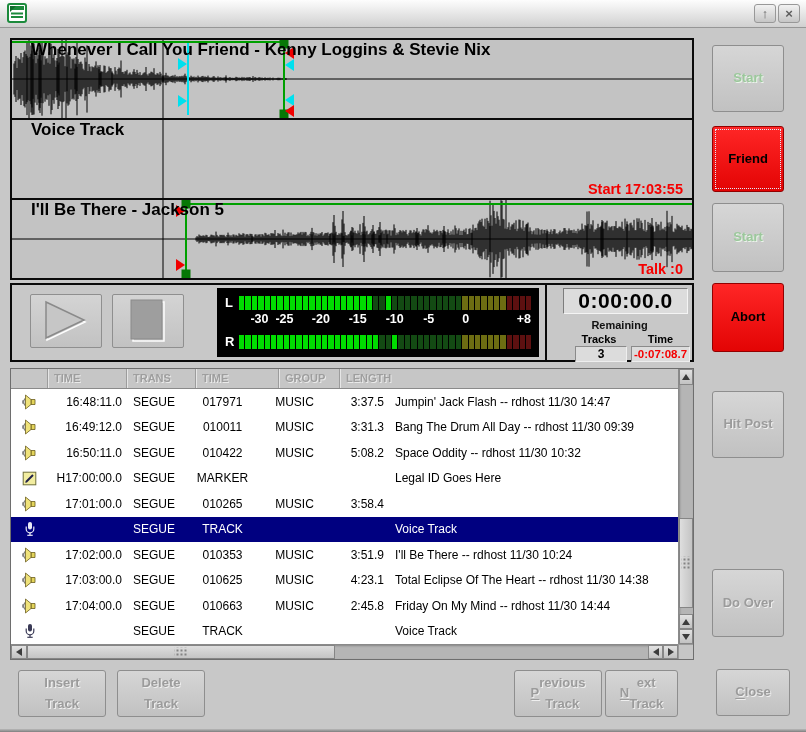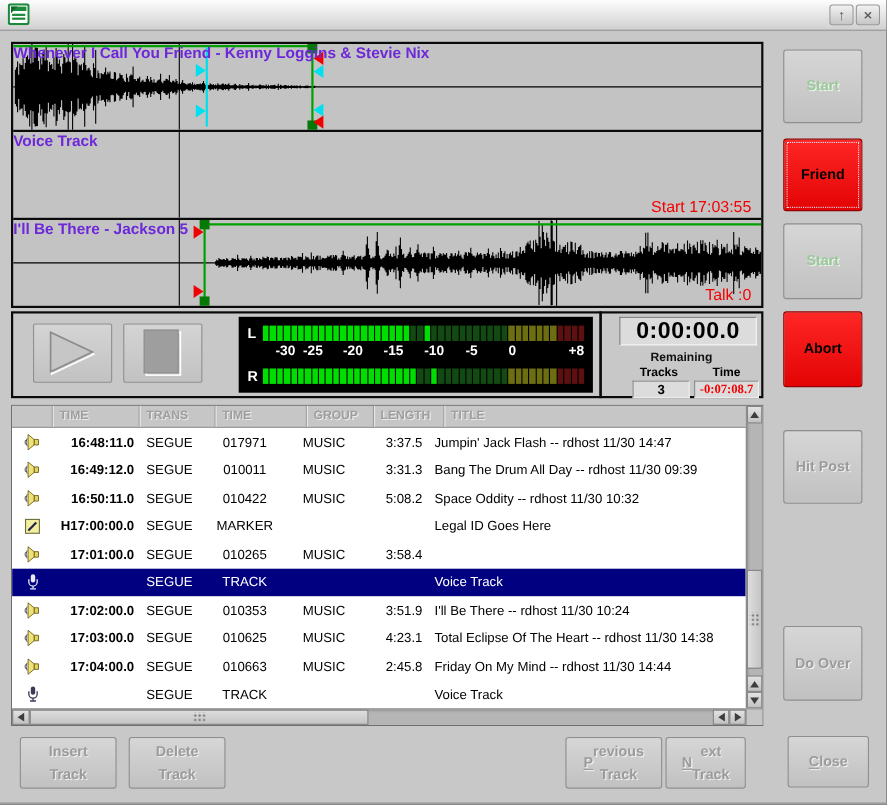--- a/index.html
+++ b/index.html
@@ -15,22 +15,22 @@
     background:linear-gradient(#f2f2f2,#c6c6c6);border:1px solid #989898;border-radius:3px;
     color:#5d5d5d;font-size:13px;font-weight:bold;text-align:center;line-height:17px;}
   .tb-shade{right:30px;}
   .tb-close{right:6px;}
   
   .tracks{position:absolute;left:10px;top:38px;width:684px;height:242px;box-sizing:border-box;
     border:2px solid #0a0a0a;background:#c3c3c3;}
   .track{position:relative;width:680px;height:78px;border-bottom:2px solid #0a0a0a;}
   .track:last-child{border-bottom:none;}
   .track svg{position:absolute;left:0;top:0;}
-  .track-title{position:absolute;left:0;top:0px;z-index:2;color:#6d28d9;font-weight:bold;font-size:14px;white-space:nowrap;}
-  .track-corner{position:absolute;right:9px;bottom:1px;z-index:2;color:#f50000;font-weight:normal;font-size:14.5px;}
+  .track-title{position:absolute;left:19px;top:0px;z-index:2;color:#000000;font-weight:bold;font-size:17px;white-space:nowrap;}
+  .track-corner{position:absolute;right:9px;bottom:1px;z-index:2;color:#f50000;font-weight:bold;font-size:14.5px;}
   
   .transport{position:absolute;left:10px;top:283px;width:537px;height:79px;box-sizing:border-box;border:2px solid #0a0a0a;}
   .tp-btn{position:absolute;top:9px;width:72px;height:54px;box-sizing:border-box;
     background:linear-gradient(#d4d4d4,#c2c2c2);border:1px solid #8f8f8f;border-radius:2px;
     display:flex;align-items:center;justify-content:center;}
   .tp-play{left:18px;} .tp-stop{left:100px;}
   .meter{position:absolute;left:205px;top:3px;width:322px;height:69px;background:#000;}
   .mrow{position:absolute;left:8px;right:8px;height:15px;display:flex;align-items:center;}
   .mrow .mlabel{width:14px;color:#fff;font-weight:bold;font-size:13px;}
   .mrow .msegs{flex:1;display:flex;gap:1px;height:14px;}
@@ -43,35 +43,35 @@
   .timedisp{position:absolute;left:16px;top:3px;width:125px;height:26px;background:#dcdcdc;
     border:1px solid;border-color:#7d7d7d #f4f4f4 #f4f4f4 #7d7d7d;box-sizing:border-box;
     font-size:21px;font-weight:bold;color:#000;text-align:center;line-height:24px;letter-spacing:0.5px;}
   .remaining{position:absolute;left:0;right:0;top:34px;text-align:center;font-size:11px;font-weight:bold;color:#111;}
   .rem-lab-tracks{position:absolute;left:12px;top:48px;width:80px;text-align:center;font-size:11px;font-weight:bold;}
   .rem-lab-time{position:absolute;left:84px;top:48px;width:59px;text-align:center;font-size:11px;font-weight:bold;}
   .rem-val{position:absolute;top:61px;height:16px;background:#dcdcdc;border:1px solid;
     border-color:#8a8a8a #eee #eee #8a8a8a;box-sizing:border-box;text-align:center;
     font-size:12px;font-weight:bold;line-height:14px;}
   .rem-val-tracks{left:28px;width:52px;color:#000;}
-  .rem-val-time{left:84px;width:59px;color:#f50000;font-size:11.5px;font-family:Liberation Serif, serif;}
+  .rem-val-time{left:84px;width:59px;color:#f50000;font-size:11.5px;}
   
   .logtable{position:absolute;left:10px;top:368px;width:684px;height:292px;box-sizing:border-box;
     border:1px solid #6e6e6e;background:#fff;display:grid;grid-template-columns:1fr 15px;grid-template-rows:20px 1fr 15px;}
   .loghead{grid-area:1/1;background:#c6c6c6;display:flex;border-bottom:1px solid #8a8a8a;box-sizing:border-box;}
   .hcell{box-sizing:border-box;padding-left:5px;line-height:19px;font-size:11px;font-weight:bold;
     color:#9e9e9e;text-shadow:1px 1px 0 #eaeaea;border-right:1px solid #9c9c9c;overflow:hidden;}
   .hcell+.hcell{border-left:1px solid #e6e6e6;}
   .hcell:last-child{border-right:none;flex:1;}
   .logbody{grid-area:2/1;display:flex;flex-direction:column;background:#fff;overflow:hidden;}
   .lrow{flex:1;display:flex;align-items:center;font-size:12px;color:#000;}
   .lrow.selected{background:#000080;color:#fff;}
   .lc{box-sizing:border-box;overflow:hidden;white-space:nowrap;}
   .lc-icon{width:37px;display:flex;justify-content:center;}
-  .lc-time{width:79px;text-align:right;padding-right:5px;font-weight:bold;}
+  .lc-time{width:79px;text-align:right;padding-right:5px;}
   .lc-trans{width:54px;text-align:center;}
   .lc-cart{width:83px;text-align:center;}
   .lc-group{width:61px;text-align:center;}
   .lc-length{width:64px;text-align:right;padding-right:5px;}
   .lc-title{flex:1;padding-left:6px;}
   
   .vscroll{grid-area:1/2/3/3;position:relative;background:#b5b5b5;border-left:1px solid #8a8a8a;
     box-shadow:inset 1px 1px 2px rgba(0,0,0,.25);box-sizing:border-box;}
   .hscroll{grid-area:3/1;position:relative;background:#b5b5b5;border-top:1px solid #8a8a8a;
     box-shadow:inset 1px 1px 2px rgba(0,0,0,.25);box-sizing:border-box;}
@@ -309,21 +309,20 @@
   </div>
 
   <div class="logtable">
     <div class="loghead" id="loghead">
         <div class="hcell" style="width: 37px;"></div>
         <div class="hcell" style="width: 79px;">TIME</div>
         <div class="hcell" style="width: 69px;">TRANS</div>
         <div class="hcell" style="width: 83px;">TIME</div>
         <div class="hcell" style="width: 61px;">GROUP</div>
         <div class="hcell" style="width: 64px;">LENGTH</div>
-        <div class="hcell">TITLE</div>
       </div>
     <div class="logbody" id="logbody">
         <div class="lrow">
           <div class="lc lc-icon">
             <svg width="16" height="16" viewBox="0 0 16 16">
               <polygon points="9,5.5 13,5.5 13,10.5 9,10.5" fill="#e3d45a" stroke="#6b5d1e" stroke-width="0.8"></polygon>
               <polygon points="9,5.5 3.5,1 3.5,15 9,10.5" fill="#efe27a" stroke="#6b5d1e" stroke-width="0.8"></polygon>
               <path d="M2.6 4.5 Q0.8 8 2.6 11.5 M1.2 6 Q0.2 8 1.2 10" fill="none" stroke="#555" stroke-width="0.9"></path>
             </svg>
           </div>

